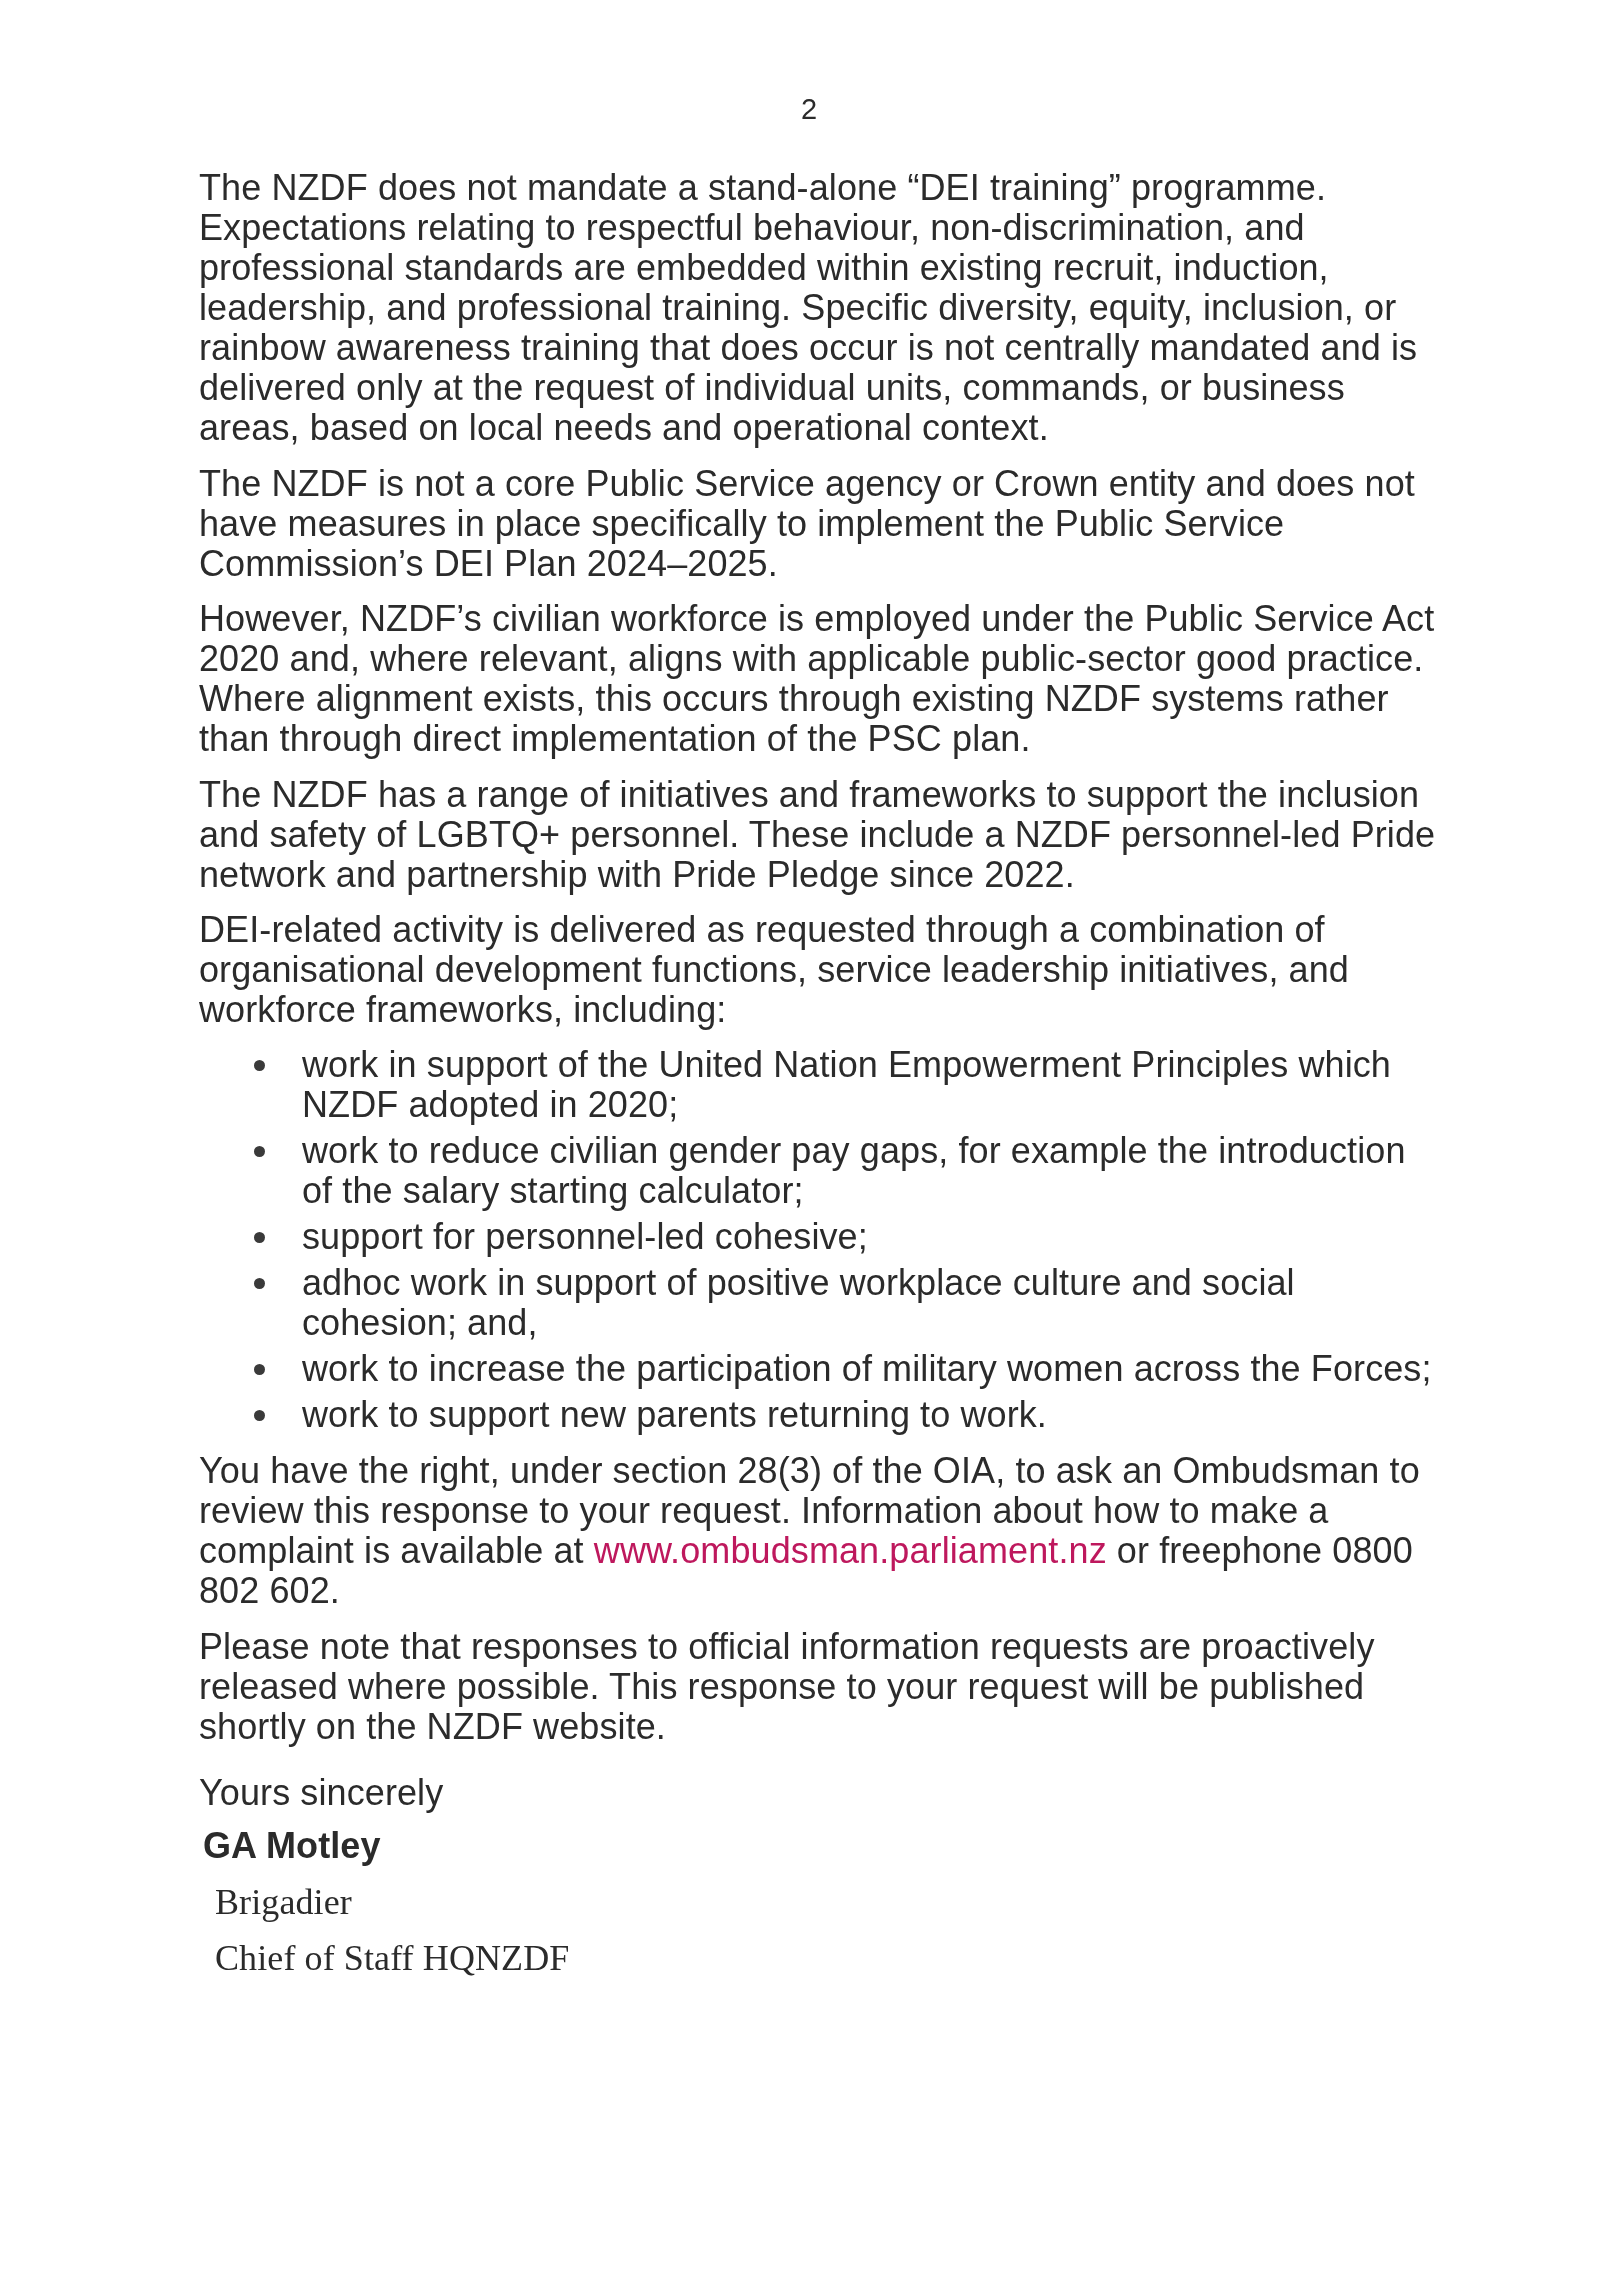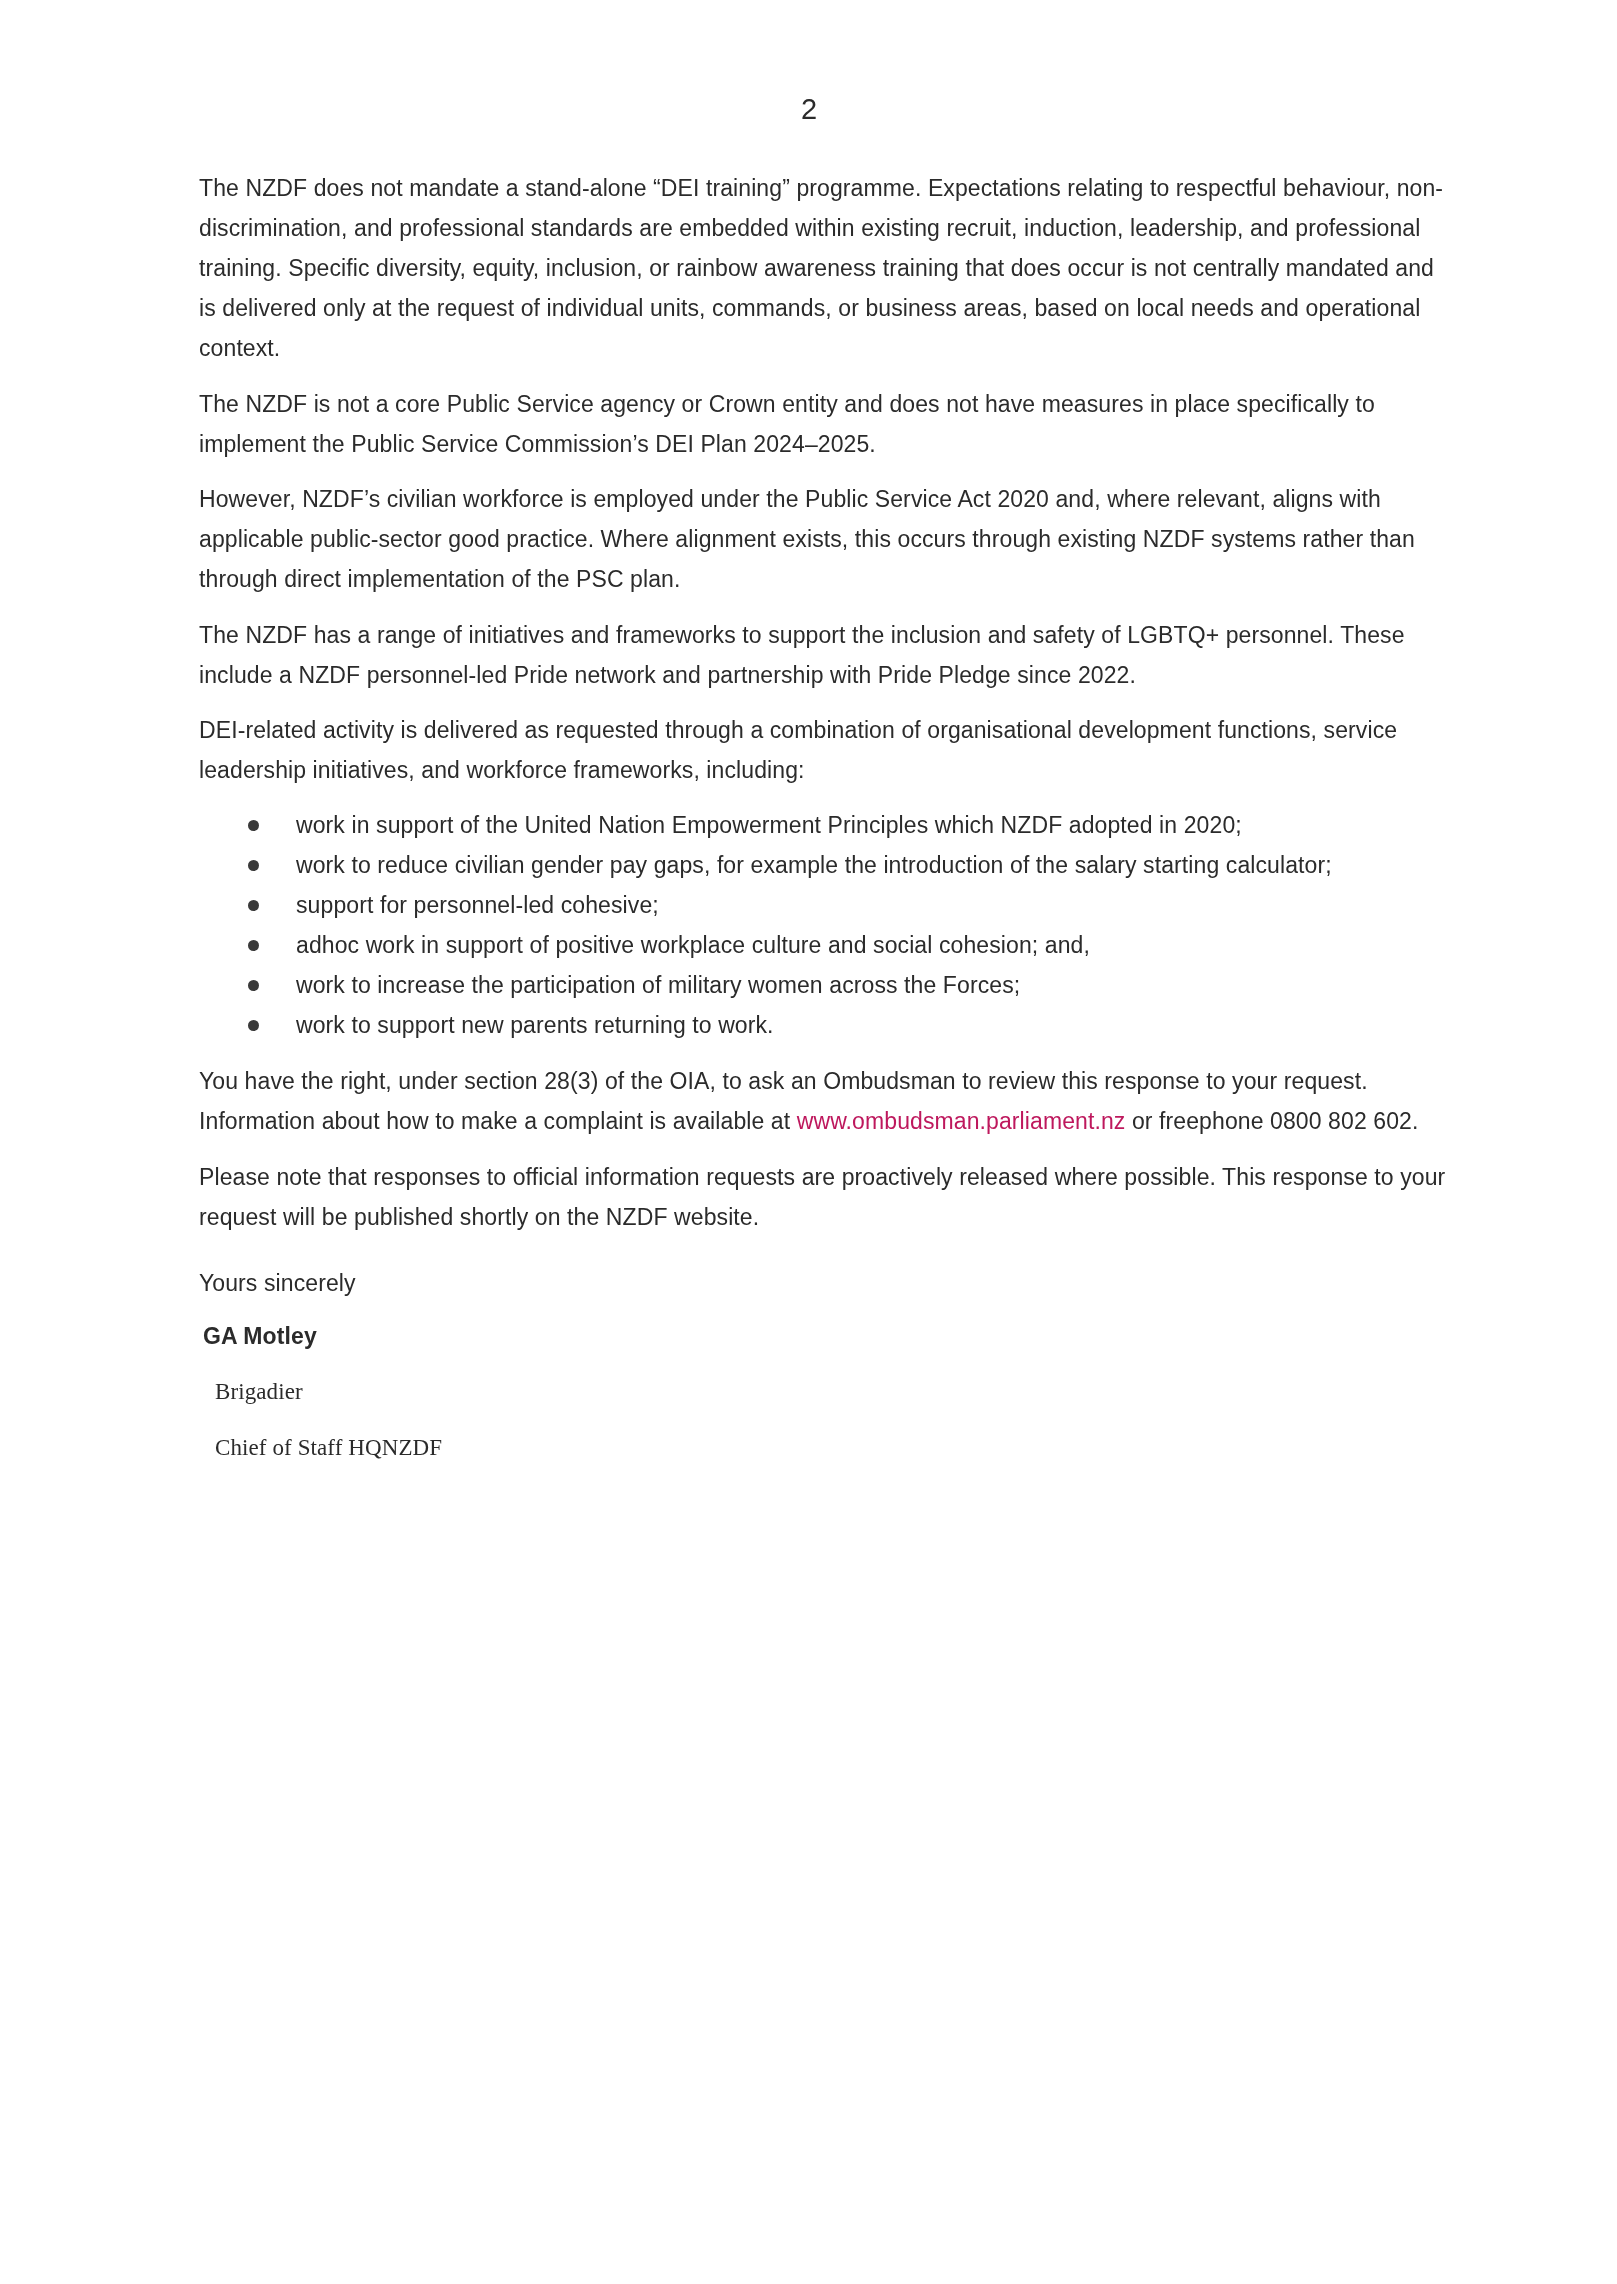--- a/index.html
+++ b/index.html
@@ -22,36 +22,36 @@
       width: 1618px;
       text-align: center;
       font-size: 29px;
       line-height: 36px;
     }
     .content {
       position: absolute;
       top: 168px;
       left: 199px;
       width: 1248px;
-      font-size: 23px;
+      font-size: 36px;
       line-height: 40px;
       letter-spacing: 0.1px;
     }
     .para {
       margin: 0 0 15.6px 0;
     }
     .bullets {
       list-style: none;
       margin: 0 0 15.6px 0;
       padding: 0;
     }
     .bullet-item {
       position: relative;
       padding-left: 97px;
-      margin: 0;
+      margin: 6px;
     }
     .bullet-dot {
       position: absolute;
       left: 49px;
       top: 14.3px;
       width: 11px;
       height: 11px;
       border-radius: 50%;
       background: #3a3a3a;
     }

